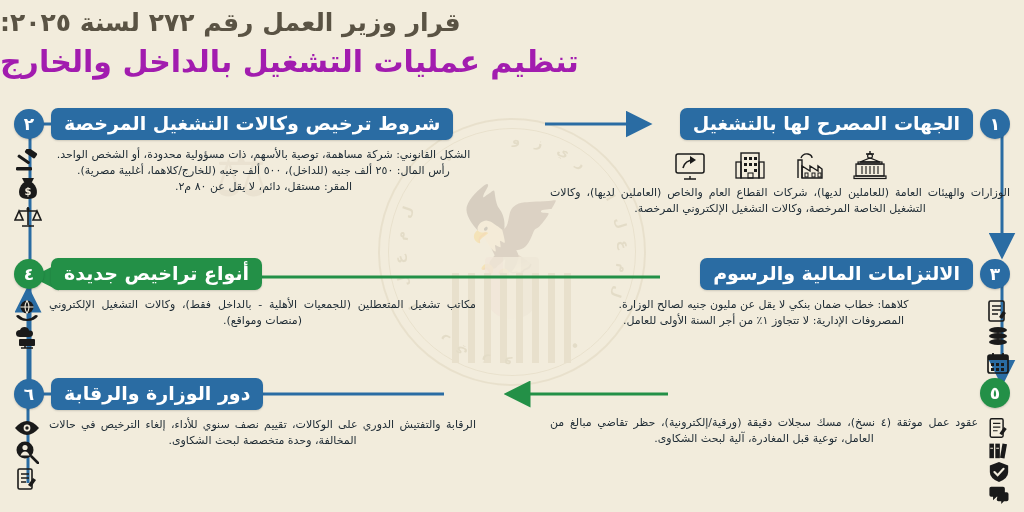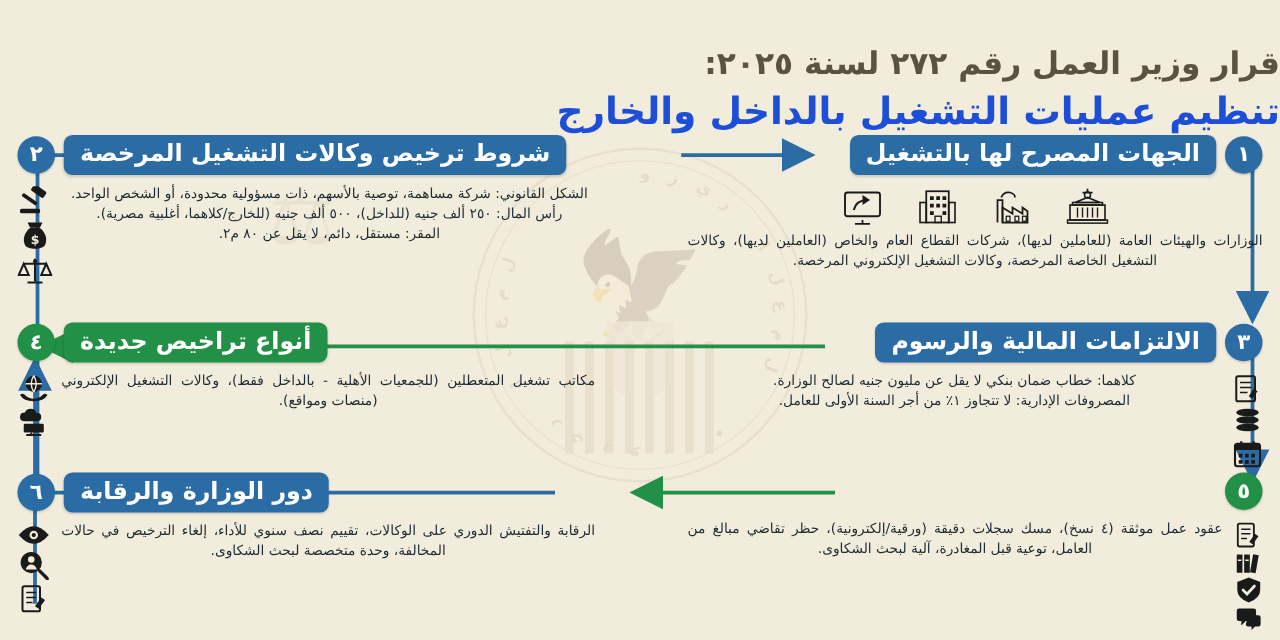--- a/index.html
+++ b/index.html
@@ -51,27 +51,27 @@
     background:linear-gradient(90deg,#e8c9c2 0 33%,#efe7d6 33% 66%,#d9cfc0 66% 100%);
     border-radius:4px 4px 26px 26px;opacity:.8;
   }
   
   .wm-small{
     position:absolute;left:148px;top:140px;width:120px;height:86px;opacity:.10;
     color:#a8967a;font-size:60px;pointer-events:none;z-index:0;
   }
 
   
-  .title-wrap{position:absolute;left:0;right:0;top:8px;text-align:right;z-index:5;margin-top:28px;}
+  .title-wrap{position:absolute;left:0;right:0;top:8px;text-align:left;z-index:5;}
   .title-1{
     color:#5a5344;font-weight:bold;font-size:25px;letter-spacing:.2px;
     line-height:1.2;
   }
   .title-2{
-    color:#1d4ed8;font-weight:bold;font-size:30px;margin-top:6px;line-height:1.2;
+    color:#a21caf;font-weight:bold;font-size:30px;margin-top:6px;line-height:1.2;
   }
 
   
   .block{position:absolute;z-index:4;}
   .hdr{
     display:flex;align-items:center;gap:7px;
   }
   .hdr-right{justify-content:flex-start;}
   .badge{
     width:30px;height:30px;border-radius:50%;

